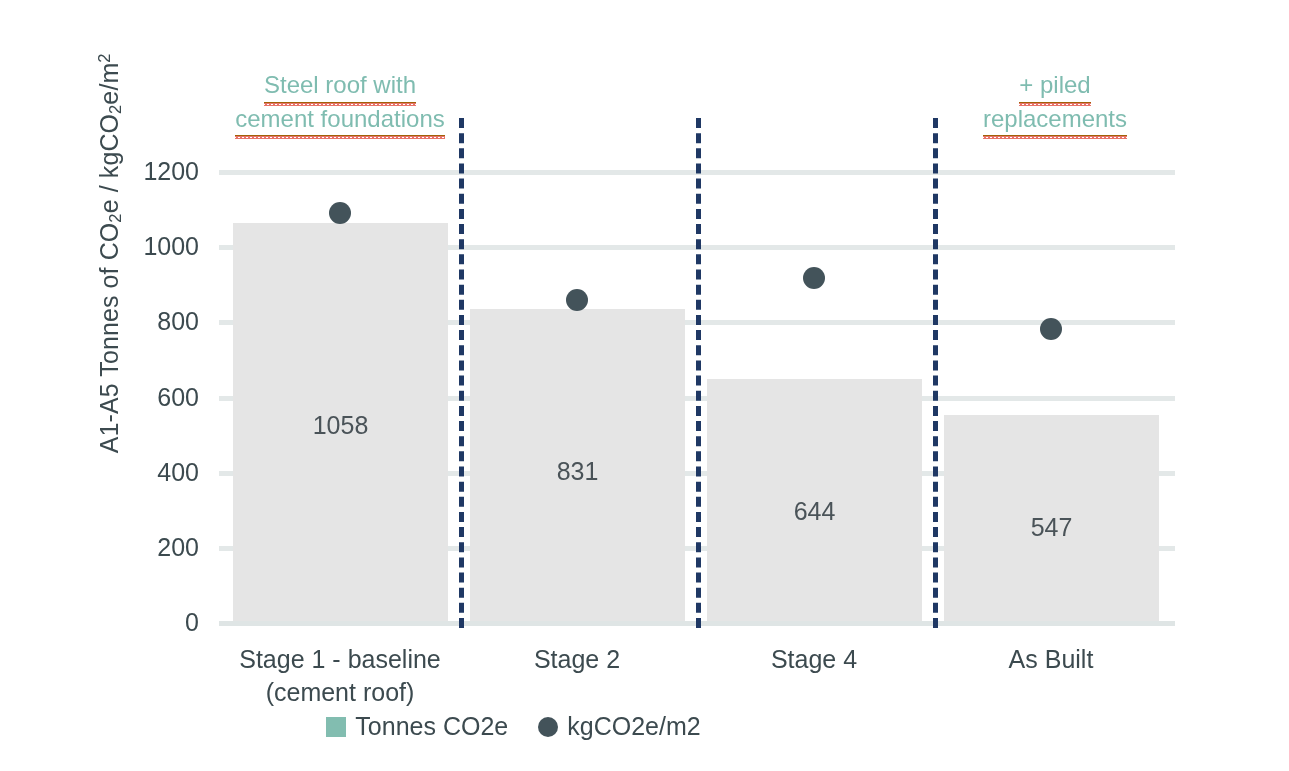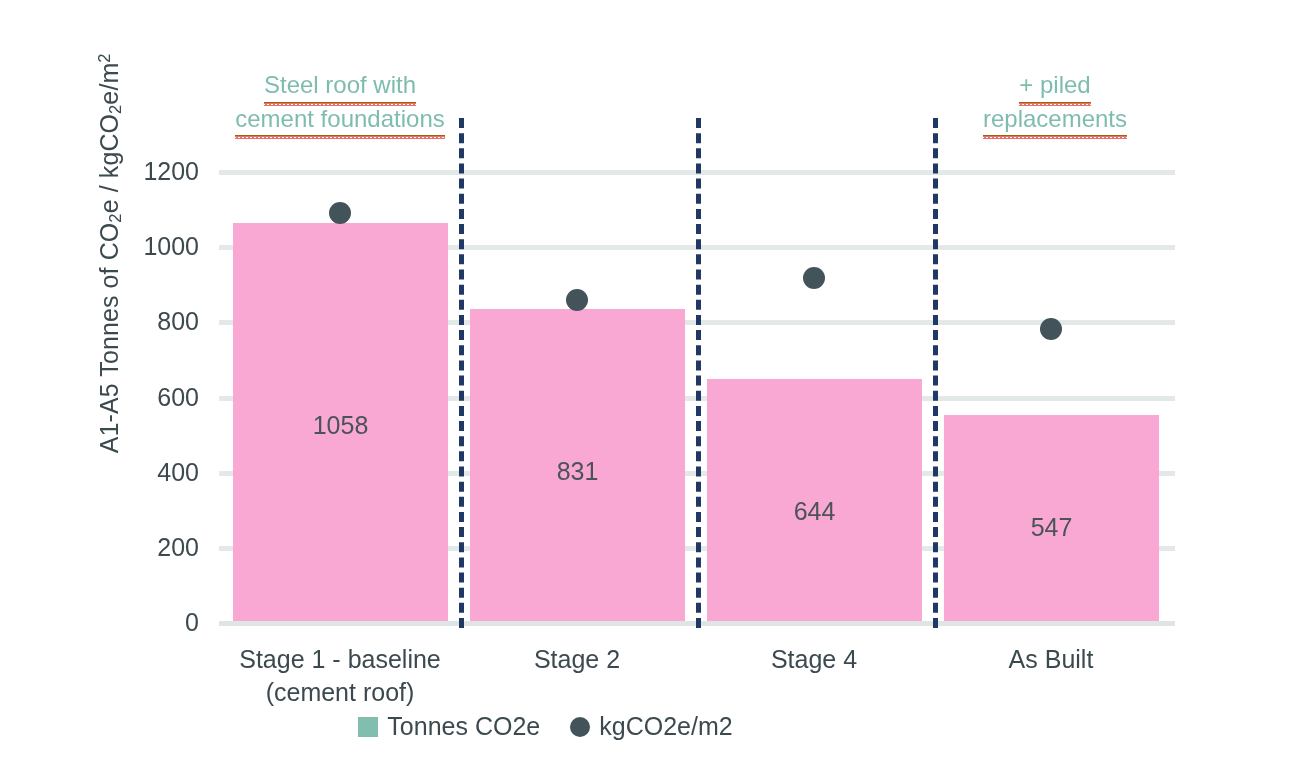--- a/index.html
+++ b/index.html
@@ -59,21 +59,21 @@
     width: 100px;
     text-align: right;
     font-size: 25px;
     color: #3c4a4f;
     line-height: 1;
   }
 
   
   .bar {
     position: absolute;
-    background: #f9a8d4;
+    background: #e5e5e5;
     bottom: 0;
   }
   .bar-value {
     position: absolute;
     width: 100%;
     text-align: center;
     font-size: 25px;
     color: #4a5358;
     line-height: 1;
   }
@@ -133,21 +133,20 @@
   
   .legend {
     position: absolute;
     left: 0;
     top: 712px;
     width: 1027px;
     display: flex;
     justify-content: center;
     align-items: center;
     gap: 30px;
-    margin-left: 32px;
   }
   .legend-item {
     display: flex;
     align-items: center;
     gap: 9px;
     font-size: 25px;
     color: #3c4a4f;
   }
   .swatch-square {
     width: 20px; height: 20px;

